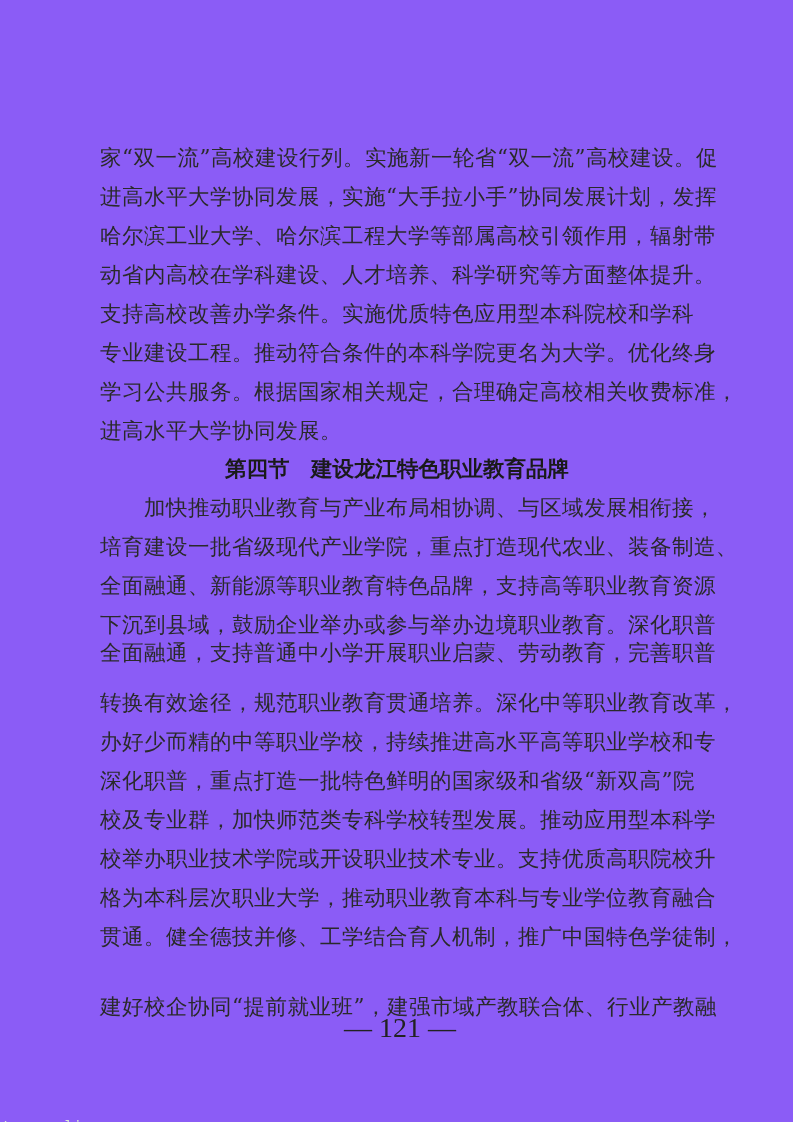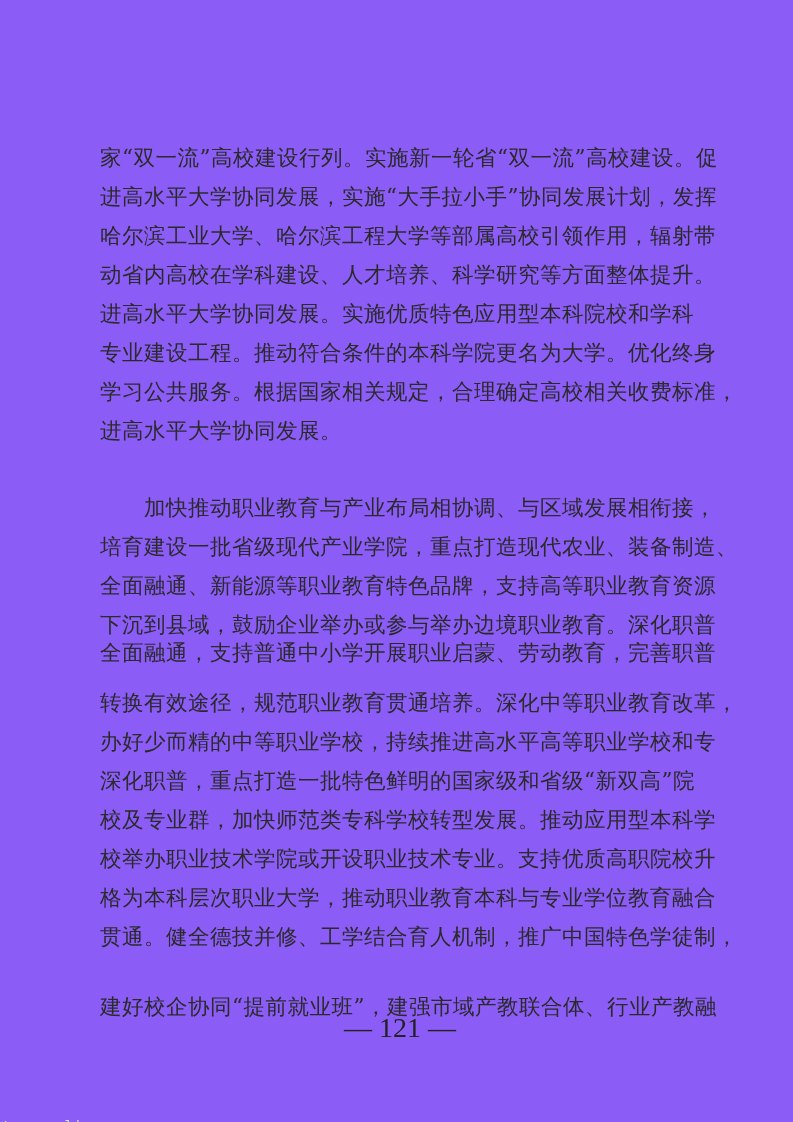--- a/index.html
+++ b/index.html
@@ -33,26 +33,27 @@
 </head>
 <body>
 
 <div class="page">
 
   <div>
     <div class="line" style="top:139px">家“双一流”高校建设行列。实施新一轮省“双一流”高校建设。促</div>
     <div class="line" style="top:178px">进高水平大学协同发展，实施“大手拉小手”协同发展计划，发挥</div>
     <div class="line" style="top:217px">哈尔滨工业大学、哈尔滨工程大学等部属高校引领作用，辐射带</div>
     <div class="line" style="top:256px">动省内高校在学科建设、人才培养、科学研究等方面整体提升。</div>
-    <div class="line" style="top:295px">进高水平大学协同发展。实施优质特色应用型本科院校和学科</div>
+    <div class="line" style="top:295px">支持高校改善办学条件。实施优质特色应用型本科院校和学科</div>
     <div class="line" style="top:334px">专业建设工程。推动符合条件的本科学院更名为大学。优化终身</div>
     <div class="line" style="top:373px">学习公共服务。根据国家相关规定，合理确定高校相关收费标准，</div>
     <div class="line last" style="top:412px">进高水平大学协同发展。</div>
   </div>
 
+  <div class="heading">第四节　建设龙江特色职业教育品牌</div>
 
   <div>
     <div class="line" style="top:489px">　　加快推动职业教育与产业布局相协调、与区域发展相衔接，</div>
     <div class="line" style="top:528px">培育建设一批省级现代产业学院，重点打造现代农业、装备制造、</div>
     <div class="line" style="top:567px">全面融通、新能源等职业教育特色品牌，支持高等职业教育资源</div>
     <div class="line" style="top:606px">下沉到县域，鼓励企业举办或参与举办边境职业教育。深化职普</div>
     <div class="line" style="top:634px">全面融通，支持普通中小学开展职业启蒙、劳动教育，完善职普</div>
     <div class="line" style="top:684px">转换有效途径，规范职业教育贯通培养。深化中等职业教育改革，</div>
     <div class="line" style="top:723px">办好少而精的中等职业学校，持续推进高水平高等职业学校和专</div>
     <div class="line" style="top:762px">深化职普，重点打造一批特色鲜明的国家级和省级“新双高”院</div>

